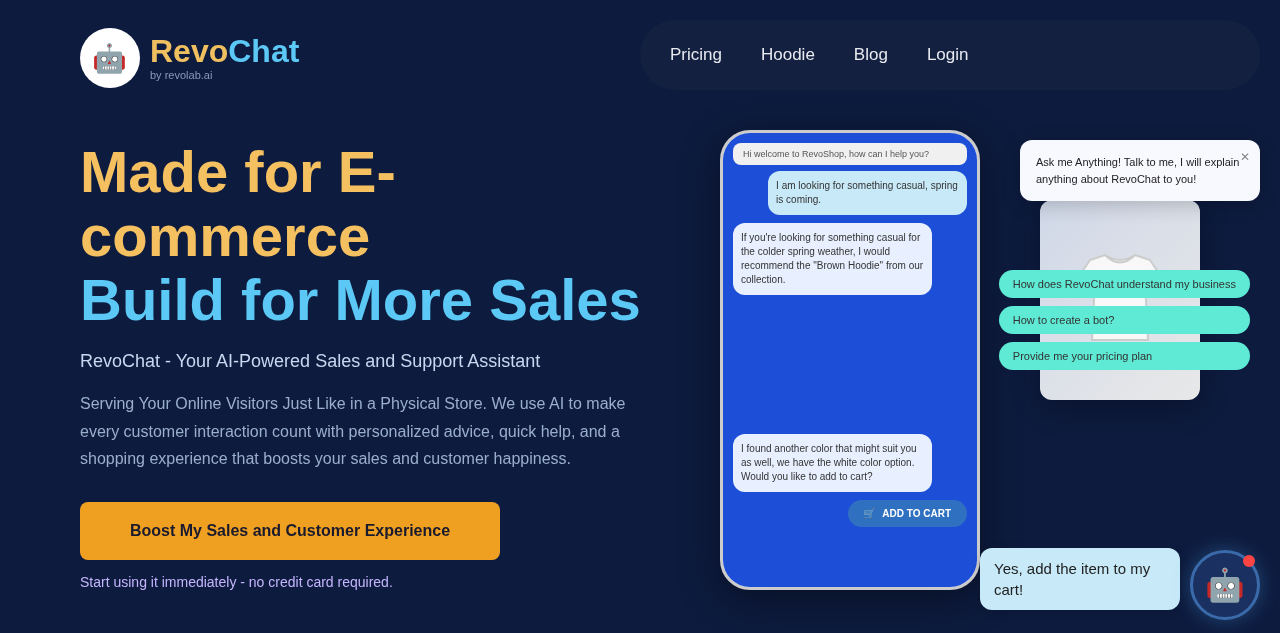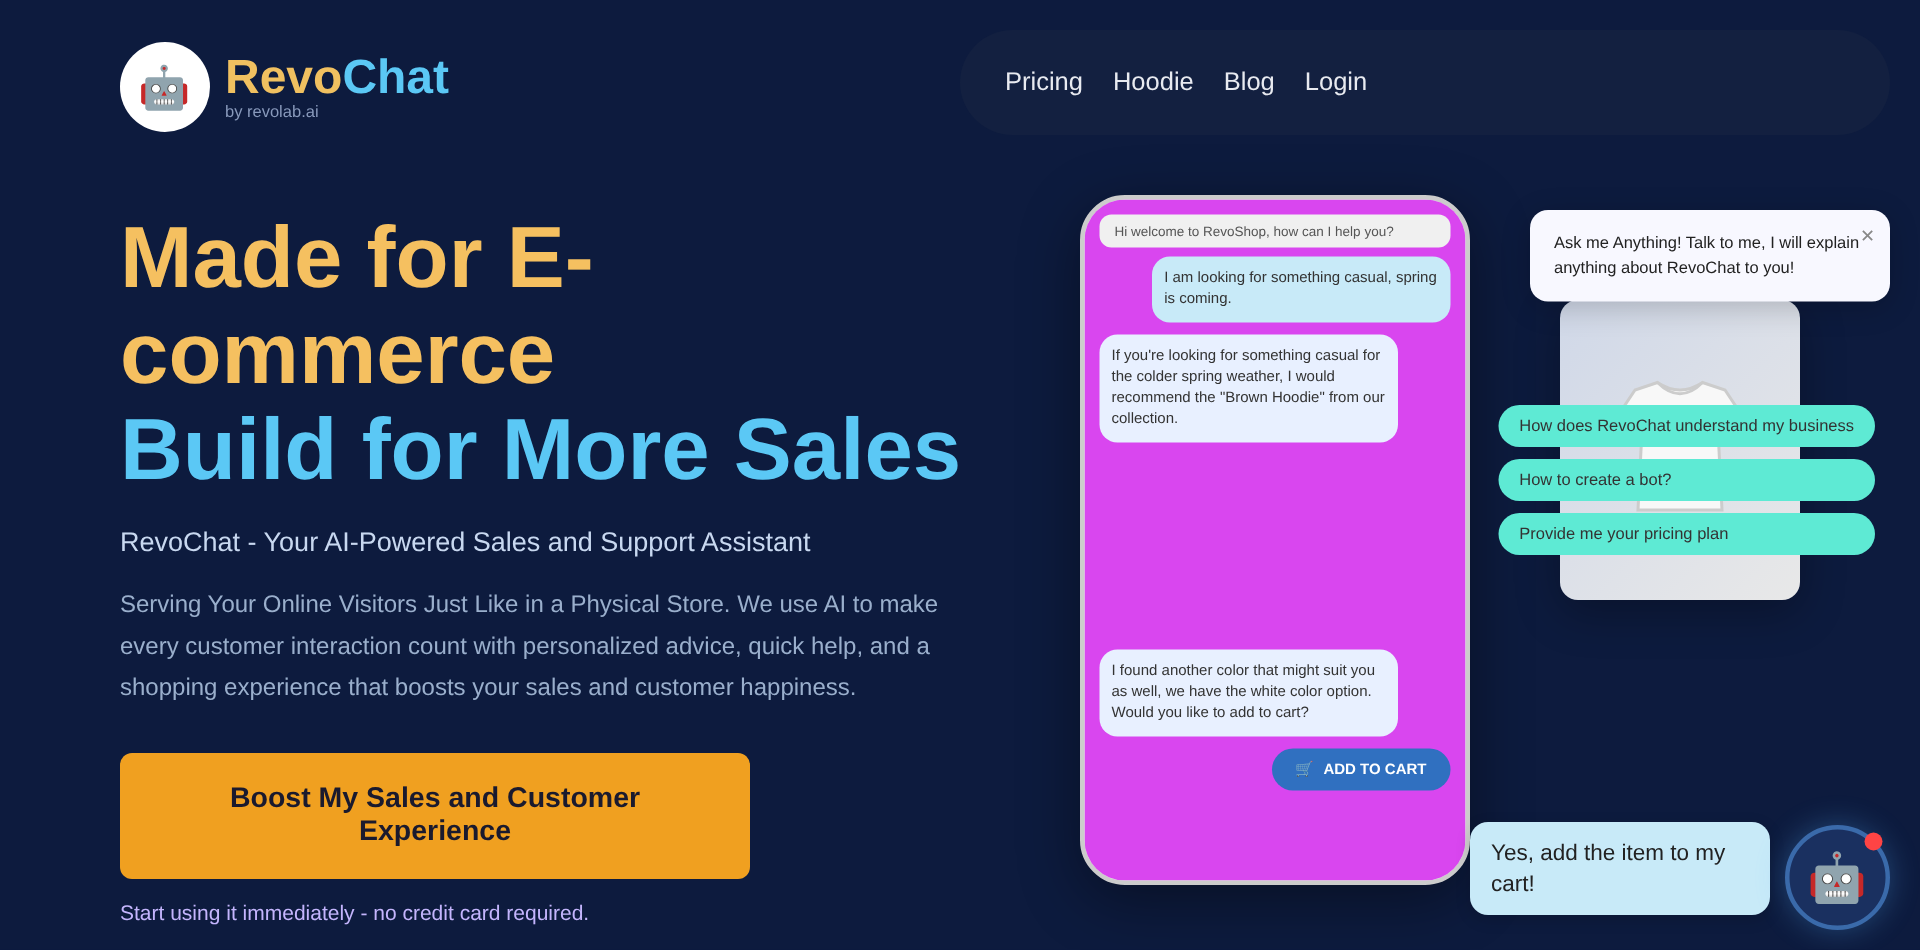--- a/index.html
+++ b/index.html
@@ -23,21 +23,21 @@
       border-radius: 50px;
       display: flex;
       align-items: center;
       justify-content: space-between;
       padding: 12px 30px;
       height: 70px;
     }
 
     .nav-links {
       display: flex;
-      gap: 20px;
+      gap: 39px;
       align-items: center;
     }
 
     .nav-link {
       color: #e8eaf0;
       font-size: 17px;
       font-weight: 500;
       cursor: pointer;
       text-decoration: none;
     }
@@ -136,21 +136,21 @@
       max-width: 560px;
     }
 
     .cta-button {
       margin-top: 30px;
       background: #f0a020;
       color: #1a1a2e;
       border: none;
       border-radius: 8px;
       padding: 20px 36px;
-      font-size: 19px;
+      font-size: 16px;
       font-weight: 700;
       cursor: pointer;
       display: block;
       width: 420px;
     }
 
     .cta-note {
       margin-top: 14px;
       font-size: 14px;
       color: #c4b5fd;
@@ -173,21 +173,21 @@
       width: 260px;
       height: 460px;
       background: #f0f0f0;
       border-radius: 30px;
       border: 3px solid #cccccc;
       overflow: hidden;
       box-shadow: 0 10px 40px rgba(0,0,0,0.4);
     }
 
     .phone-screen {
-      background: #d946ef;
+      background: #1d4ed8;
       height: 100%;
       padding: 10px;
       position: relative;
     }
 
     
     .chat-bubble {
       background: #e8f0ff;
       border-radius: 12px;
       padding: 8px 8px;

